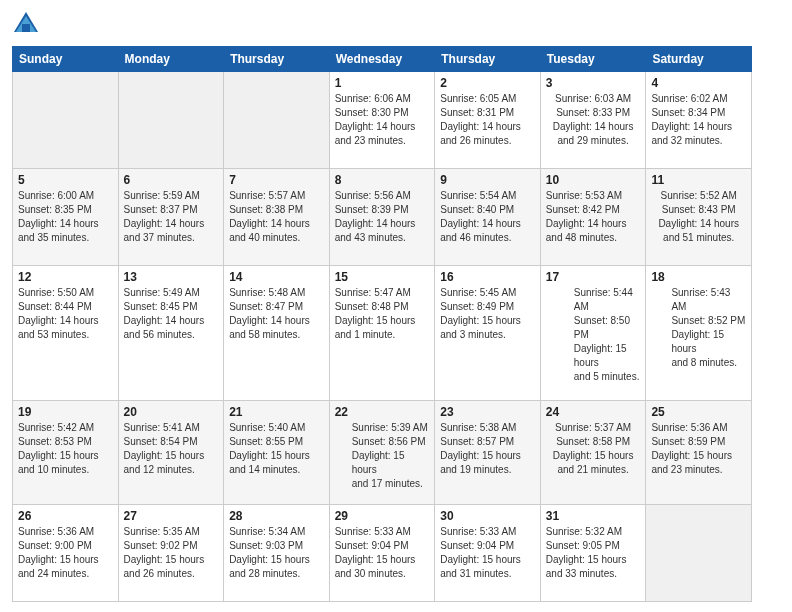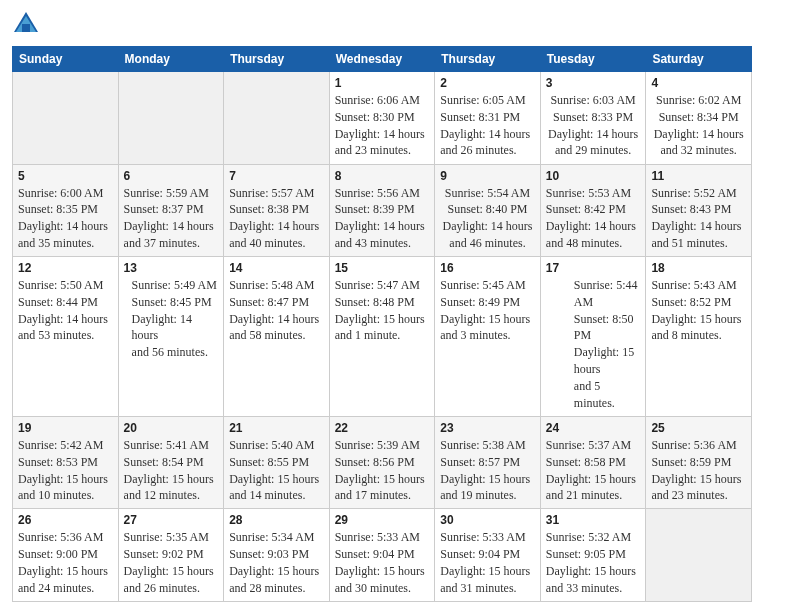--- a/index.html
+++ b/index.html
@@ -87,24 +87,23 @@
       background: #f0f0f0;
     }
     .day-number {
       font-size: 12px;
       font-weight: bold;
       color: #222;
       display: block;
       margin-bottom: 2px;
     }
     .day-info {
-      font-size: 12px;
+      font-size: 10px;
       color: #333;
       line-height: 1.4;
-      font-family: Liberation Serif, serif;
     }
     .row-shaded td {
       background: #f5f5f5;
     }
   </style>
 </head>
 <body>
 
 <div class="page">
   <div class="header">
@@ -158,21 +157,21 @@
           </td>
           <td>
             <span class="day-number">3</span>
             <div class="day-info" style="white-space: pre-line; text-align: center;">Sunrise: 6:03 AM
 Sunset: 8:33 PM
 Daylight: 14 hours
 and 29 minutes.</div>
           </td>
           <td>
             <span class="day-number">4</span>
-            <div class="day-info" style="white-space: pre-line; text-align: center;">Sunrise: 6:02 AM
+            <div class="day-info" style="white-space: pre-line;">Sunrise: 6:02 AM
 Sunset: 8:34 PM
 Daylight: 14 hours
 and 32 minutes.</div>
           </td>
         </tr>
         <tr class="row-shaded">
           <td>
             <span class="day-number">5</span>
             <div class="day-info" style="white-space: pre-line;">Sunrise: 6:00 AM
 Sunset: 8:35 PM
@@ -195,51 +194,51 @@
           </td>
           <td>
             <span class="day-number">8</span>
             <div class="day-info" style="white-space: pre-line;">Sunrise: 5:56 AM
 Sunset: 8:39 PM
 Daylight: 14 hours
 and 43 minutes.</div>
           </td>
           <td>
             <span class="day-number">9</span>
-            <div class="day-info" style="white-space: pre-line; text-align: center;">Sunrise: 5:54 AM
+            <div class="day-info" style="white-space: pre-line;">Sunrise: 5:54 AM
 Sunset: 8:40 PM
 Daylight: 14 hours
 and 46 minutes.</div>
           </td>
           <td>
             <span class="day-number">10</span>
             <div class="day-info" style="white-space: pre-line;">Sunrise: 5:53 AM
 Sunset: 8:42 PM
 Daylight: 14 hours
 and 48 minutes.</div>
           </td>
           <td>
             <span class="day-number">11</span>
-            <div class="day-info" style="white-space: pre-line;">Sunrise: 5:52 AM
+            <div class="day-info" style="white-space: pre-line; text-align: center;">Sunrise: 5:52 AM
 Sunset: 8:43 PM
 Daylight: 14 hours
 and 51 minutes.</div>
           </td>
         </tr>
         <tr>
           <td>
             <span class="day-number">12</span>
             <div class="day-info" style="white-space: pre-line;">Sunrise: 5:50 AM
 Sunset: 8:44 PM
 Daylight: 14 hours
 and 53 minutes.</div>
           </td>
           <td>
             <span class="day-number">13</span>
-            <div class="day-info" style="white-space: pre-line; margin-left: 8px;">Sunrise: 5:49 AM
+            <div class="day-info" style="white-space: pre-line;">Sunrise: 5:49 AM
 Sunset: 8:45 PM
 Daylight: 14 hours
 and 56 minutes.</div>
           </td>
           <td>
             <span class="day-number">14</span>
             <div class="day-info" style="white-space: pre-line;">Sunrise: 5:48 AM
 Sunset: 8:47 PM
 Daylight: 14 hours
 and 58 minutes.</div>
@@ -260,21 +259,21 @@
           </td>
           <td>
             <span class="day-number">17</span>
             <div class="day-info" style="white-space: pre-line; margin-left: 28px;">Sunrise: 5:44 AM
 Sunset: 8:50 PM
 Daylight: 15 hours
 and 5 minutes.</div>
           </td>
           <td>
             <span class="day-number">18</span>
-            <div class="day-info" style="white-space: pre-line;">Sunrise: 5:43 AM
+            <div class="day-info" style="white-space: pre-line; margin-left: 20px;">Sunrise: 5:43 AM
 Sunset: 8:52 PM
 Daylight: 15 hours
 and 8 minutes.</div>
           </td>
         </tr>
         <tr class="row-shaded">
           <td>
             <span class="day-number">19</span>
             <div class="day-info" style="white-space: pre-line;">Sunrise: 5:42 AM
 Sunset: 8:53 PM
@@ -290,35 +289,35 @@
           </td>
           <td>
             <span class="day-number">21</span>
             <div class="day-info" style="white-space: pre-line;">Sunrise: 5:40 AM
 Sunset: 8:55 PM
 Daylight: 15 hours
 and 14 minutes.</div>
           </td>
           <td>
             <span class="day-number">22</span>
-            <div class="day-info" style="white-space: pre-line;">Sunrise: 5:39 AM
+            <div class="day-info" style="white-space: pre-line; margin-left: 17px;">Sunrise: 5:39 AM
 Sunset: 8:56 PM
 Daylight: 15 hours
 and 17 minutes.</div>
           </td>
           <td>
             <span class="day-number">23</span>
             <div class="day-info" style="white-space: pre-line;">Sunrise: 5:38 AM
 Sunset: 8:57 PM
 Daylight: 15 hours
 and 19 minutes.</div>
           </td>
           <td>
             <span class="day-number">24</span>
-            <div class="day-info" style="white-space: pre-line;">Sunrise: 5:37 AM
+            <div class="day-info" style="white-space: pre-line; text-align: center;">Sunrise: 5:37 AM
 Sunset: 8:58 PM
 Daylight: 15 hours
 and 21 minutes.</div>
           </td>
           <td>
             <span class="day-number">25</span>
             <div class="day-info" style="white-space: pre-line;">Sunrise: 5:36 AM
 Sunset: 8:59 PM
 Daylight: 15 hours
 and 23 minutes.</div>

